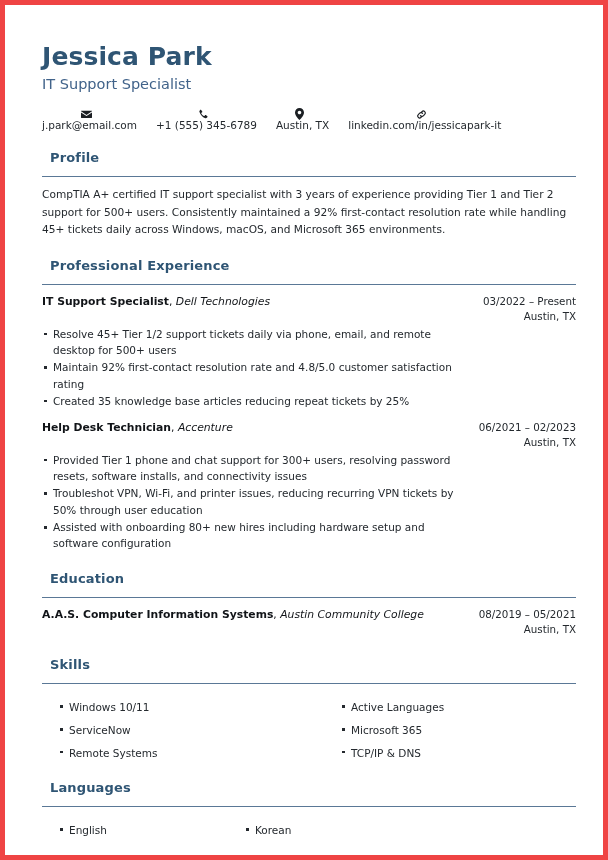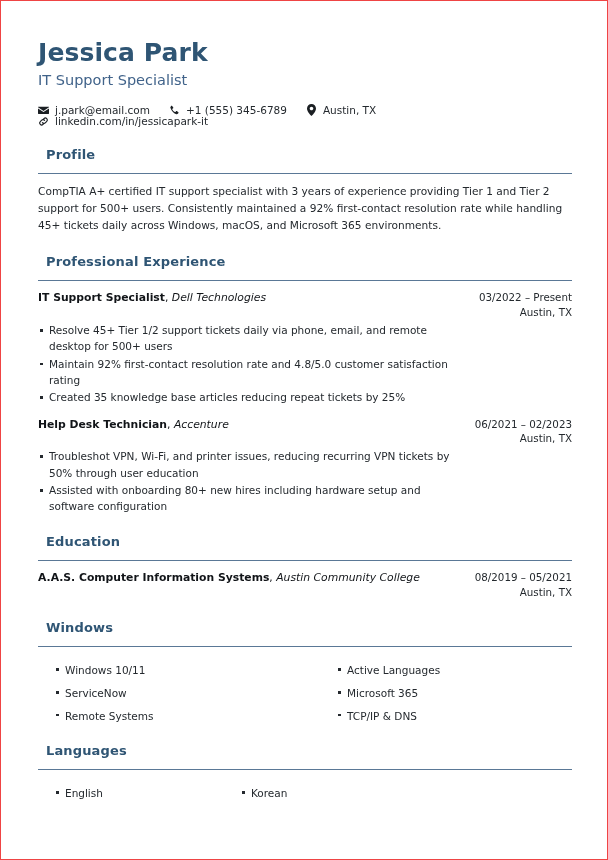--- a/index.html
+++ b/index.html
@@ -10,21 +10,21 @@
   body {
     font-family: "DejaVu Sans", "Liberation Sans", sans-serif;
     -webkit-font-smoothing: antialiased;
   }
   .page {
     position: relative;
     width: 608px;
     height: 860px;
     background: #ffffff;
     box-sizing: border-box;
-    border: 1px solid #ef4444;
+    border: 5px solid #ef4444;
     overflow: hidden;
   }
   .inner {
     position: absolute;
     left: 37px;
     top: 38px;
     width: 534px;
   }
 
   
@@ -49,20 +49,21 @@
     flex-wrap: wrap;
     font-size: 10.5px;
     color: #24292e;
     margin-bottom: 0;
   }
   .contact-item {
     display: flex;
     align-items: center;
     margin-right: 19px;
     white-space: nowrap;
+    flex-direction: column;
   }
   .contact-item .ci-icon {
     display: inline-flex;
     align-items: center;
     justify-content: center;
     width: 11px;
     height: 11px;
     margin-right: 6px;
     color: #1b1f23;
     flex: 0 0 auto;
@@ -267,20 +268,23 @@
               <span class="role">Help Desk Technician</span><span class="sep">, </span><span class="org">Accenture</span>
             </div>
           </div>
           <div class="entry-right">
             <span class="entry-dates">06/2021 – 02/2023</span>
             <span class="entry-loc">Austin, TX</span>
           </div>
         </div>
         <ul class="bullets">
           <li>
+              <span class="bullet-wrap">Provided Tier 1 phone and chat support for 300+ users, resolving password resets, software installs, and connectivity issues</span>
+            </li>
+          <li>
               <span class="bullet-wrap">Troubleshot VPN, Wi-Fi, and printer issues, reducing recurring VPN tickets by 50% through user education</span>
             </li>
           <li>
               <span class="bullet-wrap">Assisted with onboarding 80+ new hires including hardware setup and software configuration</span>
             </li>
         </ul>
       </div>
     </div>
 
     <div class="section">
@@ -296,21 +300,21 @@
           </div>
           <div class="entry-right">
             <span class="entry-dates">08/2019 – 05/2021</span>
             <span class="entry-loc">Austin, TX</span>
           </div>
         </div>
       </div>
     </div>
 
     <div class="section">
-      <div class="section-title">Windows</div>
+      <div class="section-title">Skills</div>
       <div class="section-rule"></div>
       <ul class="two-col">
         <li>Windows 10/11</li>
         <li>Active Languages</li>
         <li>ServiceNow</li>
         <li>Microsoft 365</li>
         <li>Remote Systems</li>
         <li>TCP/IP &amp; DNS</li>
       </ul>
     </div>

